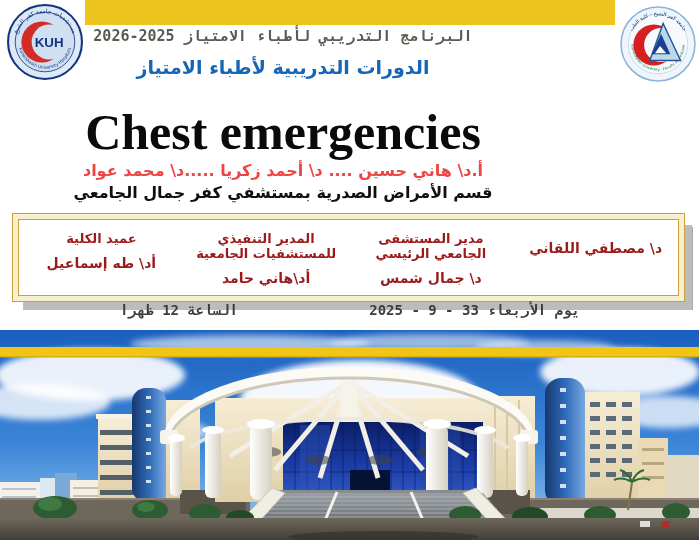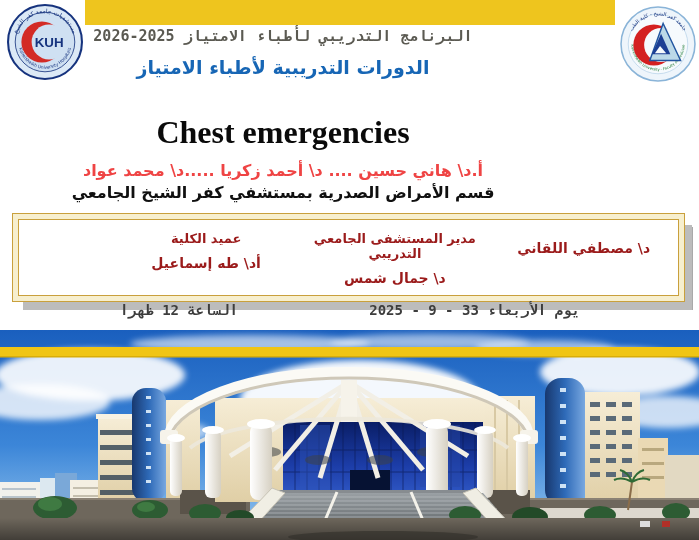--- a/index.html
+++ b/index.html
@@ -8,21 +8,21 @@
   .top-bar{position:absolute;left:85px;top:0;width:530px;height:25px;background:#EEC51E;}
   .logo{position:absolute;width:76px;height:76px;}
   .logo-left{left:7px;top:4px;}
   .logo-right{left:620px;top:6px;}
   .line{position:absolute;left:0;width:566px;text-align:center;}
   .program-line{top:27px;font-family:"DejaVu Sans Mono","DejaVu Sans",monospace;
        font-size:15px;letter-spacing:1px;color:#5B5A52;direction:rtl;font-weight:600;}
   .courses-heading{top:56px;font-size:19px;font-weight:bold;color:#1766B5;direction:rtl;}
   .invite-line{top:92px;font-size:13.5px;font-weight:600;color:#141414;direction:rtl;}
   .lecture-title{top:106px;font-family:"Liberation Serif","DejaVu Serif",serif;
-       font-size:32px;font-weight:bold;color:#0a0a0a;line-height:52px;}
+       font-size:50px;font-weight:bold;color:#0a0a0a;line-height:52px;}
   .lecturers-line{top:161px;font-size:16px;font-weight:600;color:#ef4444;direction:rtl;}
   .department-line{top:183px;font-size:16px;font-weight:600;color:#101010;direction:rtl;}
   .officials-box{position:absolute;left:12px;top:213px;width:661px;background:#F7EFCE;
        border:1px solid #C9A03C;padding:5px;
        box-shadow:9px 10px 0 -2px #bcbcbc,11px 11px 0 -3px #a9a9a9;}
   .officials-inner{border:1px solid #C9A03C;background:#fff;display:flex;direction:rtl;}
   .officials-cell{width:25%;text-align:center;padding:11px 12px 9px;}
   .cell-title{display:block;font-size:13px;font-weight:bold;color:#9B1B1B;}
   .cell-name{display:block;font-size:14px;font-weight:bold;color:#9B1B1B;margin-top:9px;}
   .date-row{position:absolute;left:120px;top:302px;width:460px;display:flex;direction:rtl;
@@ -76,30 +76,34 @@
       <polygon points="42,17 59,53 29,53" fill="#BCD9E8" stroke="#2255A0" stroke-width="1.4"></polygon>
       <polygon points="40,27 49,47 31,47" fill="#1C3F94"></polygon>
       <polygon points="39,39 45,46 34,46" fill="#F6FAFD"></polygon>
     </g>
   </svg>
 
   <div class="line program-line">البرنامج التدريبي لأطباء الامتياز 2025-2026</div>
   <div class="line courses-heading">الدورات التدريبية لأطباء الامتياز</div>
   <div class="line lecture-title">Chest emergencies</div>
   <div class="line lecturers-line">أ.د\ هاني حسين .... د\ أحمد زكريا .....د\ محمد عواد</div>
-  <div class="line department-line">قسم الأمراض الصدرية بمستشفي كفر الشيخ الجامعي</div>
+  <div class="line department-line">قسم الأمراض الصدرية بمستشفي كفر جمال الجامعي</div>
 
   <div class="officials-box">
     <div class="officials-inner">
       <div class="officials-cell">
         <span class="cell-name">د\ مصطفي اللقاني</span>
       </div>
       <div class="officials-cell">
-        <span class="cell-title">مدير المستشفى الجامعي التدريبي</span>
+        <span class="cell-title">مدير المستشفى الجامعي الرئيسي</span>
         <span class="cell-name">د\ جمال شمس</span>
+      </div>
+      <div class="officials-cell">
+        <span class="cell-title">المدير التنفيذي للمستشفيات الجامعية</span>
+        <span class="cell-name">أد\هاني حامد</span>
       </div>
       <div class="officials-cell">
         <span class="cell-title">عميد الكلية</span>
         <span class="cell-name">أد\ طه إسماعيل</span>
       </div>
     </div>
   </div>
 
   <div class="date-row">
     <span>يوم الأربعاء 33 - 9 - 2025</span>

